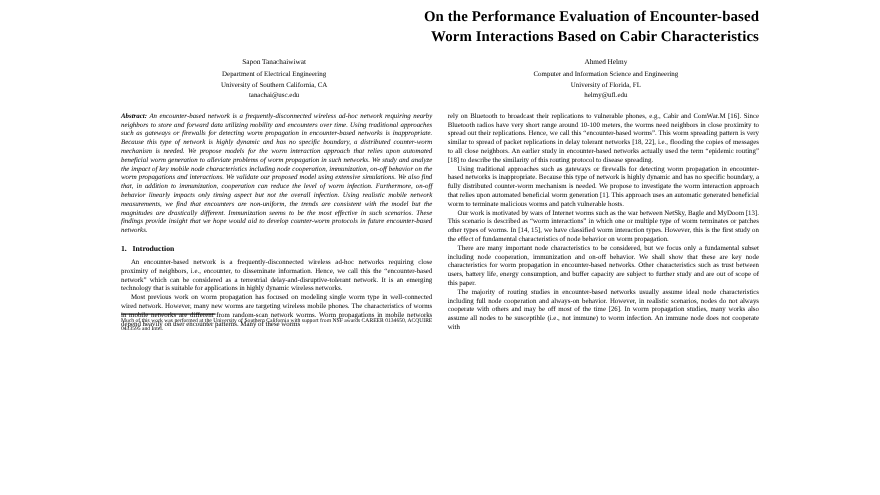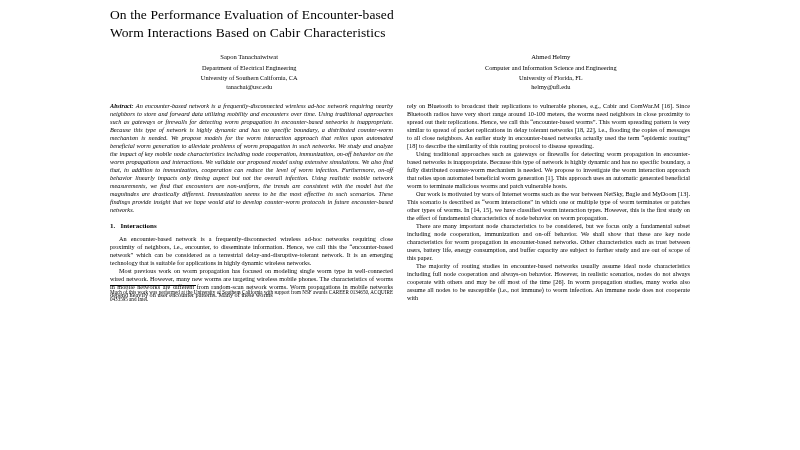--- a/index.html
+++ b/index.html
@@ -16,24 +16,24 @@
   }
   .page {
     position: relative;
     width: 800px;
     height: 450px;
     box-sizing: border-box;
     padding: 6px 110px 0 110px;
     background: #ffffff;
   }
   .title {
-    text-align: left;
+    text-align: right;
     font-family: "Liberation Serif", serif;
     font-size: 13.5px;
-    font-weight: normal;
+    font-weight: bold;
     line-height: 1.35;
     margin: 0 0 10px 0;
     letter-spacing: 0.1px;
   }
   .authors {
     display: flex;
     justify-content: space-between;
     margin: 0 0 10px 0;
   }
   .author-block {
@@ -130,21 +130,21 @@
       <div class="author-line">helmy@ufl.edu</div>
     </div>
   </div>
 
   <div class="columns">
 
     <div class="col">
       <p class="abstract"><span class="abstract-label">Abstract:</span><span class="it"> An encounter-based network is a frequently-disconnected wireless ad-hoc network requiring nearby neighbors to store and forward data utilizing mobility and encounters over time. Using traditional approaches such as gateways or firewalls for detecting worm propagation in encounter-based networks is inappropriate. Because this type of network is highly dynamic and has no specific boundary, a distributed counter-worm mechanism is needed. We propose models for the worm interaction approach that relies upon automated beneficial worm generation to alleviate problems of worm propagation in such networks. We study and analyze the impact of key mobile node characteristics including node cooperation, immunization, on-off behavior on the worm propagations and interactions. We validate our proposed model using extensive simulations. We also find that, in addition to immunization, cooperation can reduce the level of worm infection. Furthermore, on-off behavior linearly impacts only timing aspect but not the overall infection. Using realistic mobile network measurements, we find that encounters are non-uniform, the trends are consistent with the model but the magnitudes are drastically different. Immunization seems to be the most effective in such scenarios. These findings provide insight that we hope would aid to develop counter-worm protocols in future encounter-based networks.</span></p>
 
       <div class="section-head">
-        <span>1.</span>&nbsp;&nbsp;&nbsp;<span>Interactions</span>
+        <span>1.</span>&nbsp;&nbsp;&nbsp;<span>Introduction</span>
       </div>
 
       <p class="body">An encounter-based network is a frequently-disconnected wireless ad-hoc networks requiring close proximity of neighbors, i.e., encounter, to disseminate information. Hence, we call this the “encounter-based network” which can be considered as a terrestrial delay-and-disruptive-tolerant network. It is an emerging technology that is suitable for applications in highly dynamic wireless networks.</p>
       <p class="body">Most previous work on worm propagation has focused on modeling single worm type in well-connected wired network. However, many new worms are targeting wireless mobile phones. The characteristics of worms in mobile networks are different from random-scan network worms. Worm propagations in mobile networks depend heavily on user encounter patterns. Many of these worms</p>
 
       <div class="footnote-wrap">
         <div class="footnote-rule"></div>
         <p class="footnote">Much of this work was performed at the University of Southern California with support from NSF awards CAREER 0134650, ACQUIRE 0433595 and Intel.</p>
       </div>
     </div>

